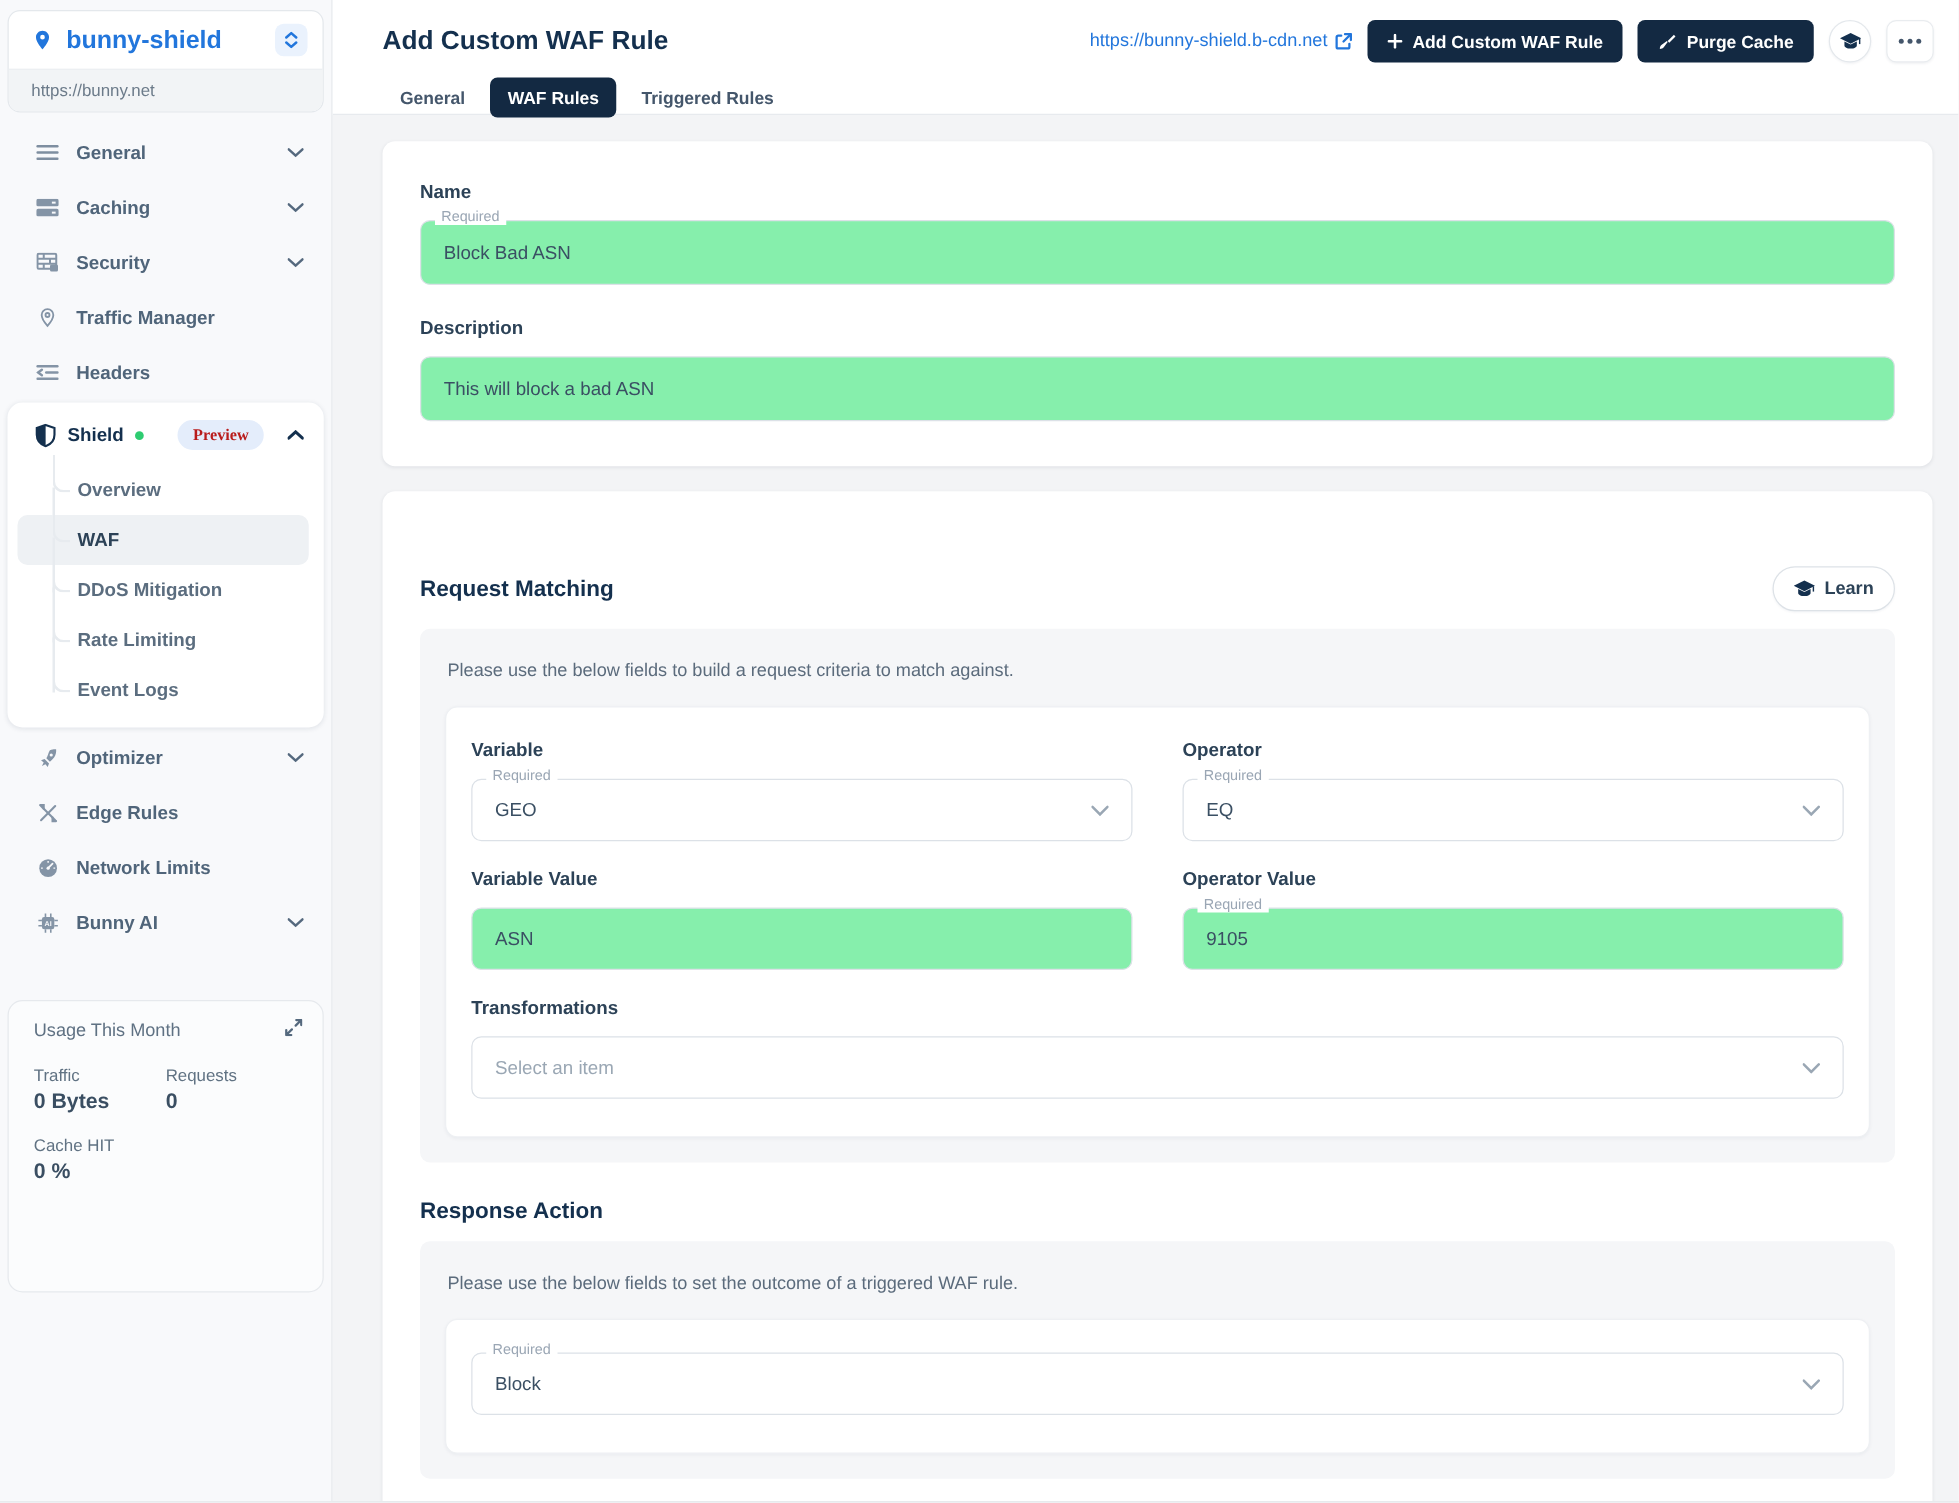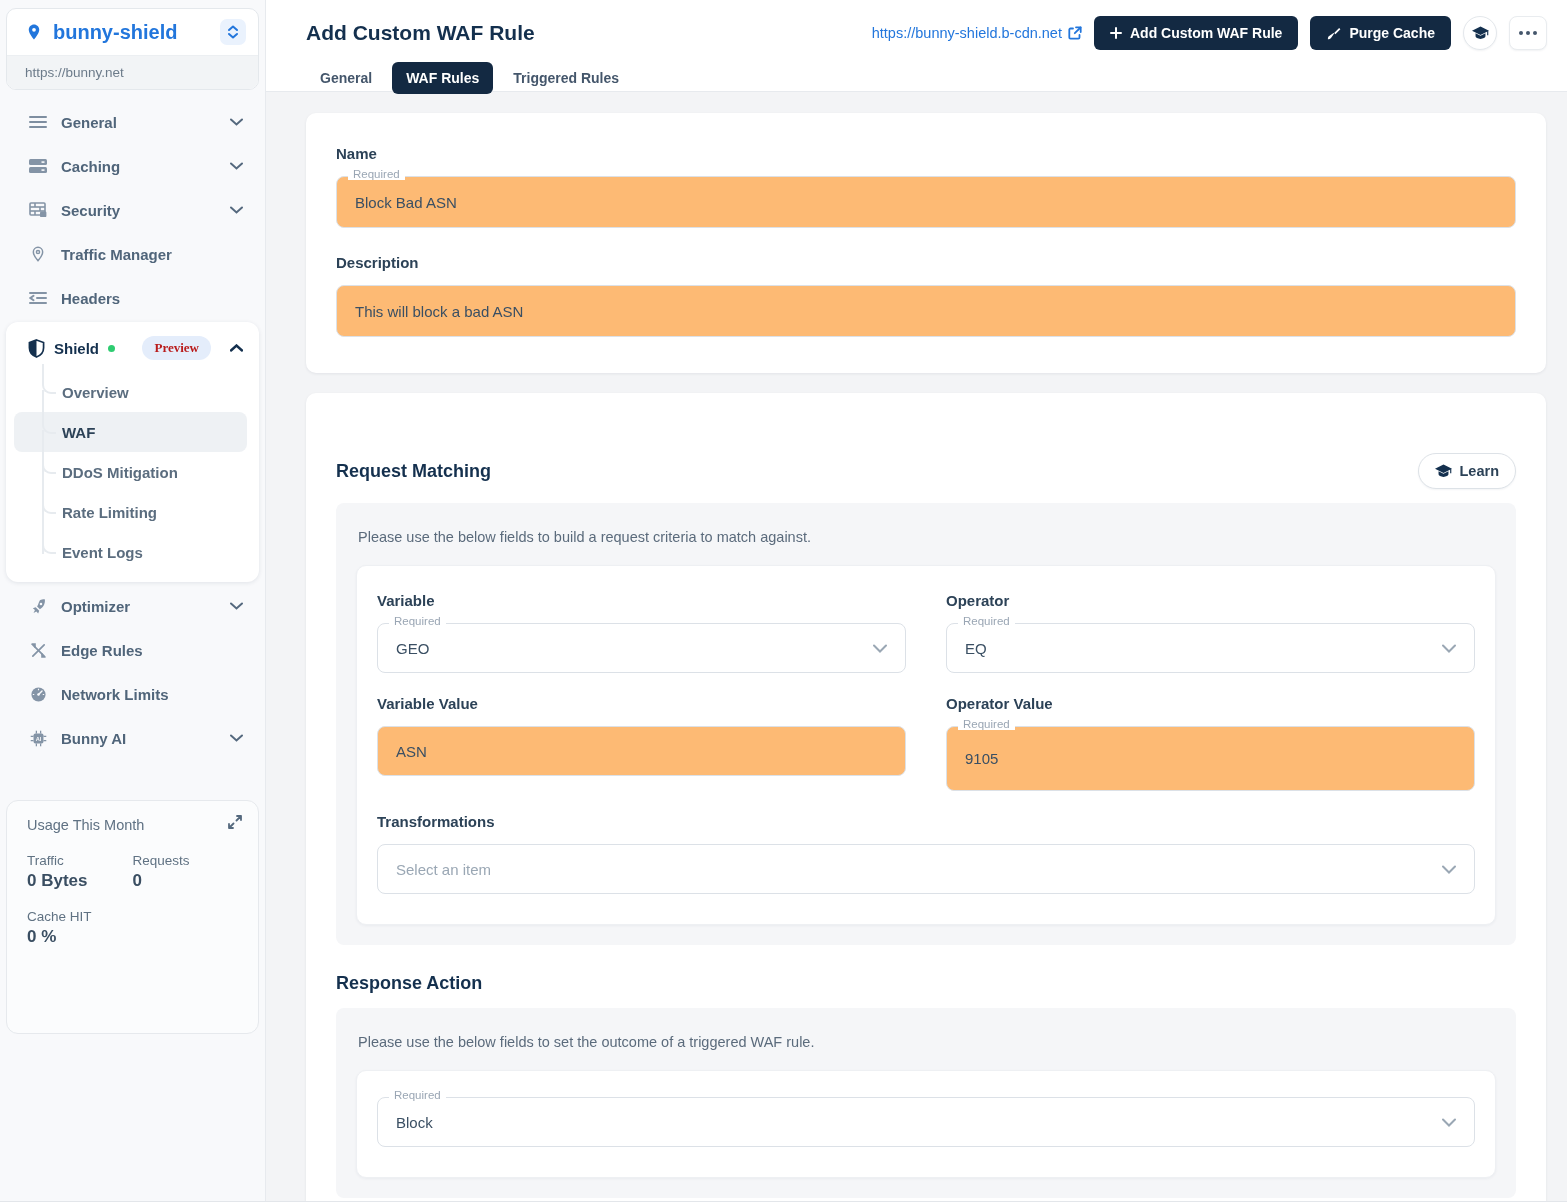--- a/index.html
+++ b/index.html
@@ -66,21 +66,21 @@
   .tab { font-size:14px; font-weight:600; color:#44566b; padding:8px 14px; border-radius:6px; cursor:pointer; }
   .tab.active { background:#132942; color:#fff; }
 
   .content { flex:1; padding:21px 21px 0 40px; overflow:hidden; }
   .card { background:#fff; border-radius:10px; box-shadow:0 1px 3px rgba(20,40,70,.08); }
   .card-form { padding:32px 30px 36px 30px; }
   .f-label { font-size:15px; font-weight:600; color:#2c4257; margin-bottom:14px; }
   .legend-wrap { position:relative; }
   .legend { position:absolute; top:-8px; left:12px; font-size:11.5px; color:#9aa6b4; background:#fff; padding:0 5px; z-index:2; }
   .text-input { width:100%; height:52px; border:1px solid #dce1e7; border-radius:8px; padding:0 18px; font-size:15px; color:#3a4f63;
-      font-family:inherit; outline:none; background:#fdba74; }
+      font-family:inherit; outline:none; background:#86efac; }
   .gap24 { height:26px; }
 
   .card-waf { margin-top:20px; padding:28px 30px 30px 30px; }
   .sec-head { display:flex; align-items:center;margin-top:32px; }
   .sec-title { font-size:18px; font-weight:700; color:#14304e; flex:1; }
   .btn-learn { display:flex; align-items:center; gap:8px; background:#fff; border:1px solid #dde2e7; border-radius:18px; height:36px; padding:0 16px; font-size:14.5px; font-weight:600; color:#2c4257; cursor:pointer; box-shadow:0 1px 2px rgba(20,40,70,.05); }
   .gray-panel { background:#f5f6f8; border-radius:8px; padding:20px; margin-top:14px; }
   .hint { font-size:14.5px; color:#5b6b7c; margin:6px 0 20px 2px; }
   .inner-card { background:#fff; border-radius:10px; border:1px solid #eef0f3; box-shadow:0 1px 3px rgba(20,40,70,.05); padding:26px 20px 30px 20px; }
   .field-grid { display:grid; grid-template-columns:1fr 1fr; column-gap:40px; row-gap:22px; }
@@ -436,21 +436,21 @@
               <div class="f-label">Variable Value</div>
               <div class="legend-wrap">
                 <input class="text-input" style="height: 50px;" type="text" value="ASN">
               </div>
             </div>
 
             <div>
               <div class="f-label">Operator Value</div>
               <div class="legend-wrap">
                 <span class="legend">Required</span>
-                <input class="text-input" style="height: 65px;" type="text" value="9105">
+                <input class="text-input" style="height: 50px;" type="text" value="9105">
               </div>
             </div>
 
             <div class="span2">
               <div class="f-label">Transformations</div>
               <div class="select">
                 <span class="ph">Select an item</span>
                 <span class="chev">
                   <svg width="14" height="9" viewBox="0 0 14 9" fill="none" stroke="#9aa7b4" stroke-width="2" stroke-linecap="round">
                       <polyline points="1,1.5 7,7.5 13,1.5"></polyline>

